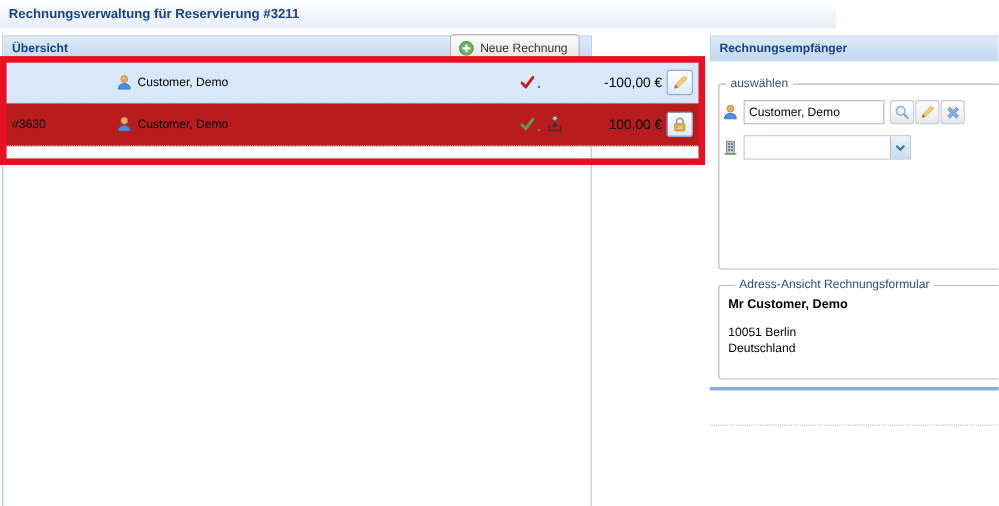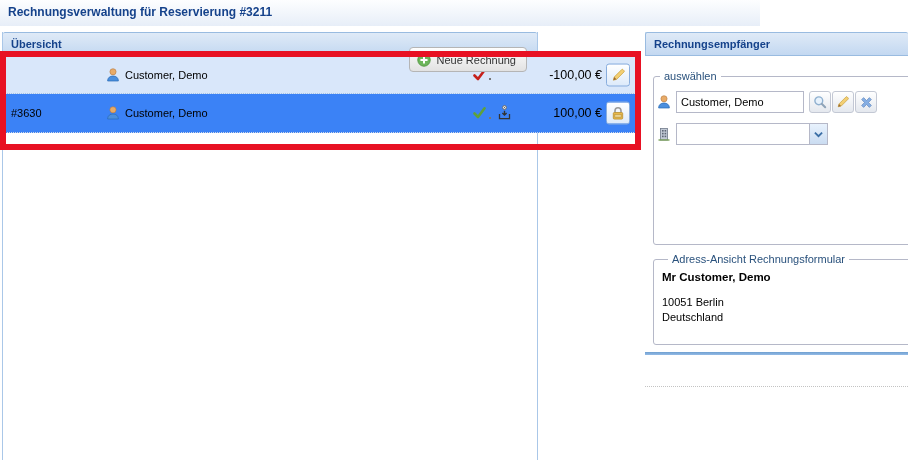--- a/index.html
+++ b/index.html
@@ -43,28 +43,28 @@
     background: #fff; overflow: hidden;
   }
   #right-panel .panel-header { border-left: 1px solid #99bbe0; }
   
   #new-invoice-btn {
     position: absolute; right: 10px; top: -1px; height: 25px; z-index: 5;
     display: flex; align-items: center; gap: 5px;
     padding: 0 10px 0 7px;
     background: linear-gradient(#fefefe, #e2e2e2);
     border: 1px solid #b5b5b5; border-radius: 4px;
-    color: #333; font-size: 11px; cursor: pointer; margin-top: 16px;
+    color: #333; font-size: 11px; cursor: pointer;
   }
   
   #rows { position: absolute; left: 0; top: 24px; width: 635px; }
   .invoice-row { position: relative; width: 100%; }
   .invoice-row > * { position: absolute; top: 50%; transform: translateY(-50%); }
   #row-0 { height: 38px; background: #d9e7fa; border-bottom: 1px dotted #a8c3e4; }
-  #row-1 { height: 39px; background: #3b82f6; border-bottom: 1px dotted #cfd8e8; }
+  #row-1 { height: 39px; background: #b91c1c; border-bottom: 1px dotted #cfd8e8; }
   .row-number   { left: 8px; }
   .row-user-icon{ left: 102px; width: 16px; height: 16px; }
   .row-customer { left: 122px; }
   .status-check { left: 470px; width: 13px; height: 13px; }
   .status-dot   { left: 486px; top: auto; bottom: 13px; transform: none;
                   width: 2px; height: 2px; background: #777; }
   .deposit-icon { left: 493px; width: 17px; height: 17px; }
   .row-amount   { right: 36px; font-size: 12.5px; text-align: center; }
   .action-btn {
     right: 8px; width: 24px; height: 23px;

